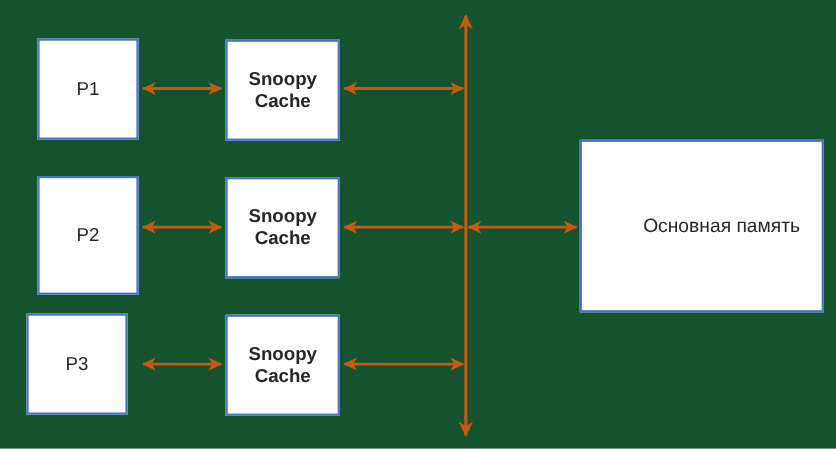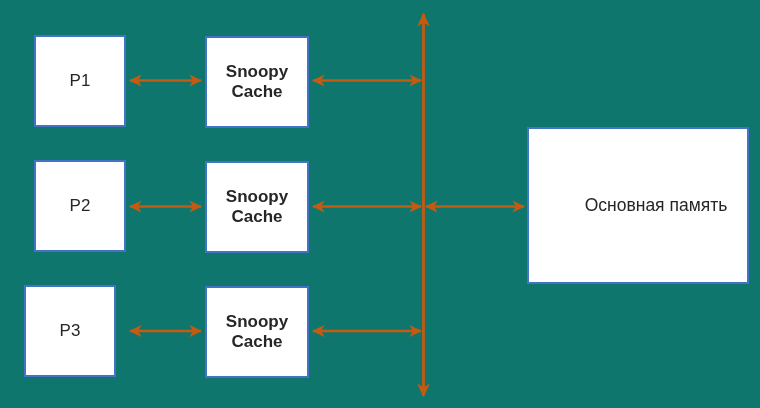--- a/index.html
+++ b/index.html
@@ -8,21 +8,21 @@
     padding: 0;
     background: #ffffff;
   }
   body {
     font-family: "Liberation Sans", sans-serif;
   }
   #canvas {
     position: relative;
     width: 760px;
     height: 408px;
-    background: #0f766e;
+    background: #14532d;
     overflow: hidden;
   }
   .node {
     position: absolute;
     box-sizing: border-box;
     background: #ffffff;
     border: 2px solid #4472c4;
     display: flex;
     align-items: center;
     justify-content: center;
@@ -88,21 +88,21 @@
     <line class="wire" x1="313" y1="206.5" x2="421" y2="206.5" marker-start="url(#ah-start)" marker-end="url(#ah-end)"></line>
     <line class="wire" x1="426" y1="206.5" x2="524" y2="206.5" marker-start="url(#ah-start)" marker-end="url(#ah-end)"></line>
 
     <line class="wire" x1="130" y1="331" x2="201" y2="331" marker-start="url(#ah-start)" marker-end="url(#ah-end)"></line>
     <line class="wire" x1="313" y1="331" x2="421" y2="331" marker-start="url(#ah-start)" marker-end="url(#ah-end)"></line>
   </svg>
 
   <div class="node proc" style="left:34px; top:35px; width:92px; height:92px;">
     <span class="node-label">P1</span>
   </div>
-  <div class="node proc" style="left:34px; top:160px; width:92px; height:92px;">
+  <div class="node proc" style="left:34px; top:160px; width:92px; height:108px;">
     <span class="node-label">P2</span>
   </div>
   <div class="node proc" style="left:24px; top:285px; width:92px; height:92px;">
     <span class="node-label">P3</span>
   </div>
 
   <div class="node cache" style="left:205px; top:36px; width:104px; height:92px;">
     <span class="node-label">Snoopy
 Cache</span>
   </div>

